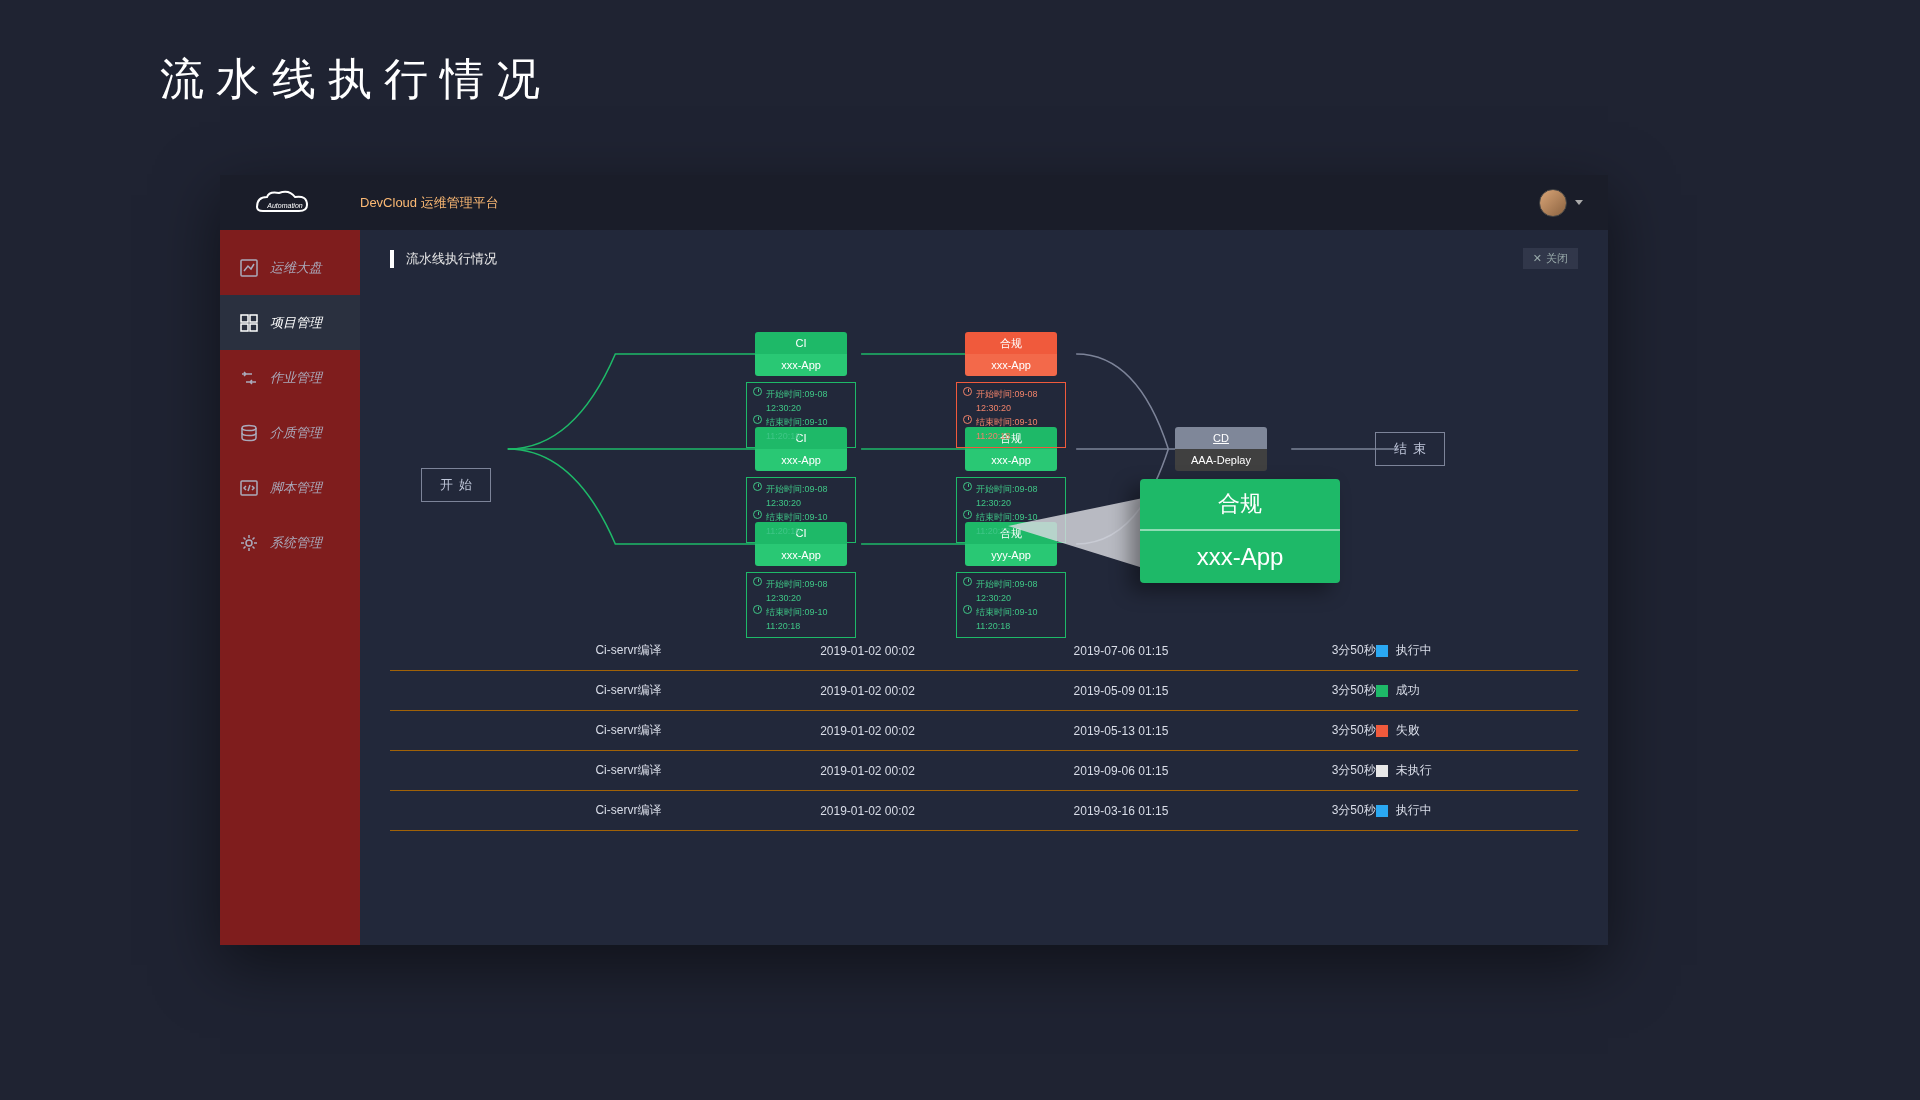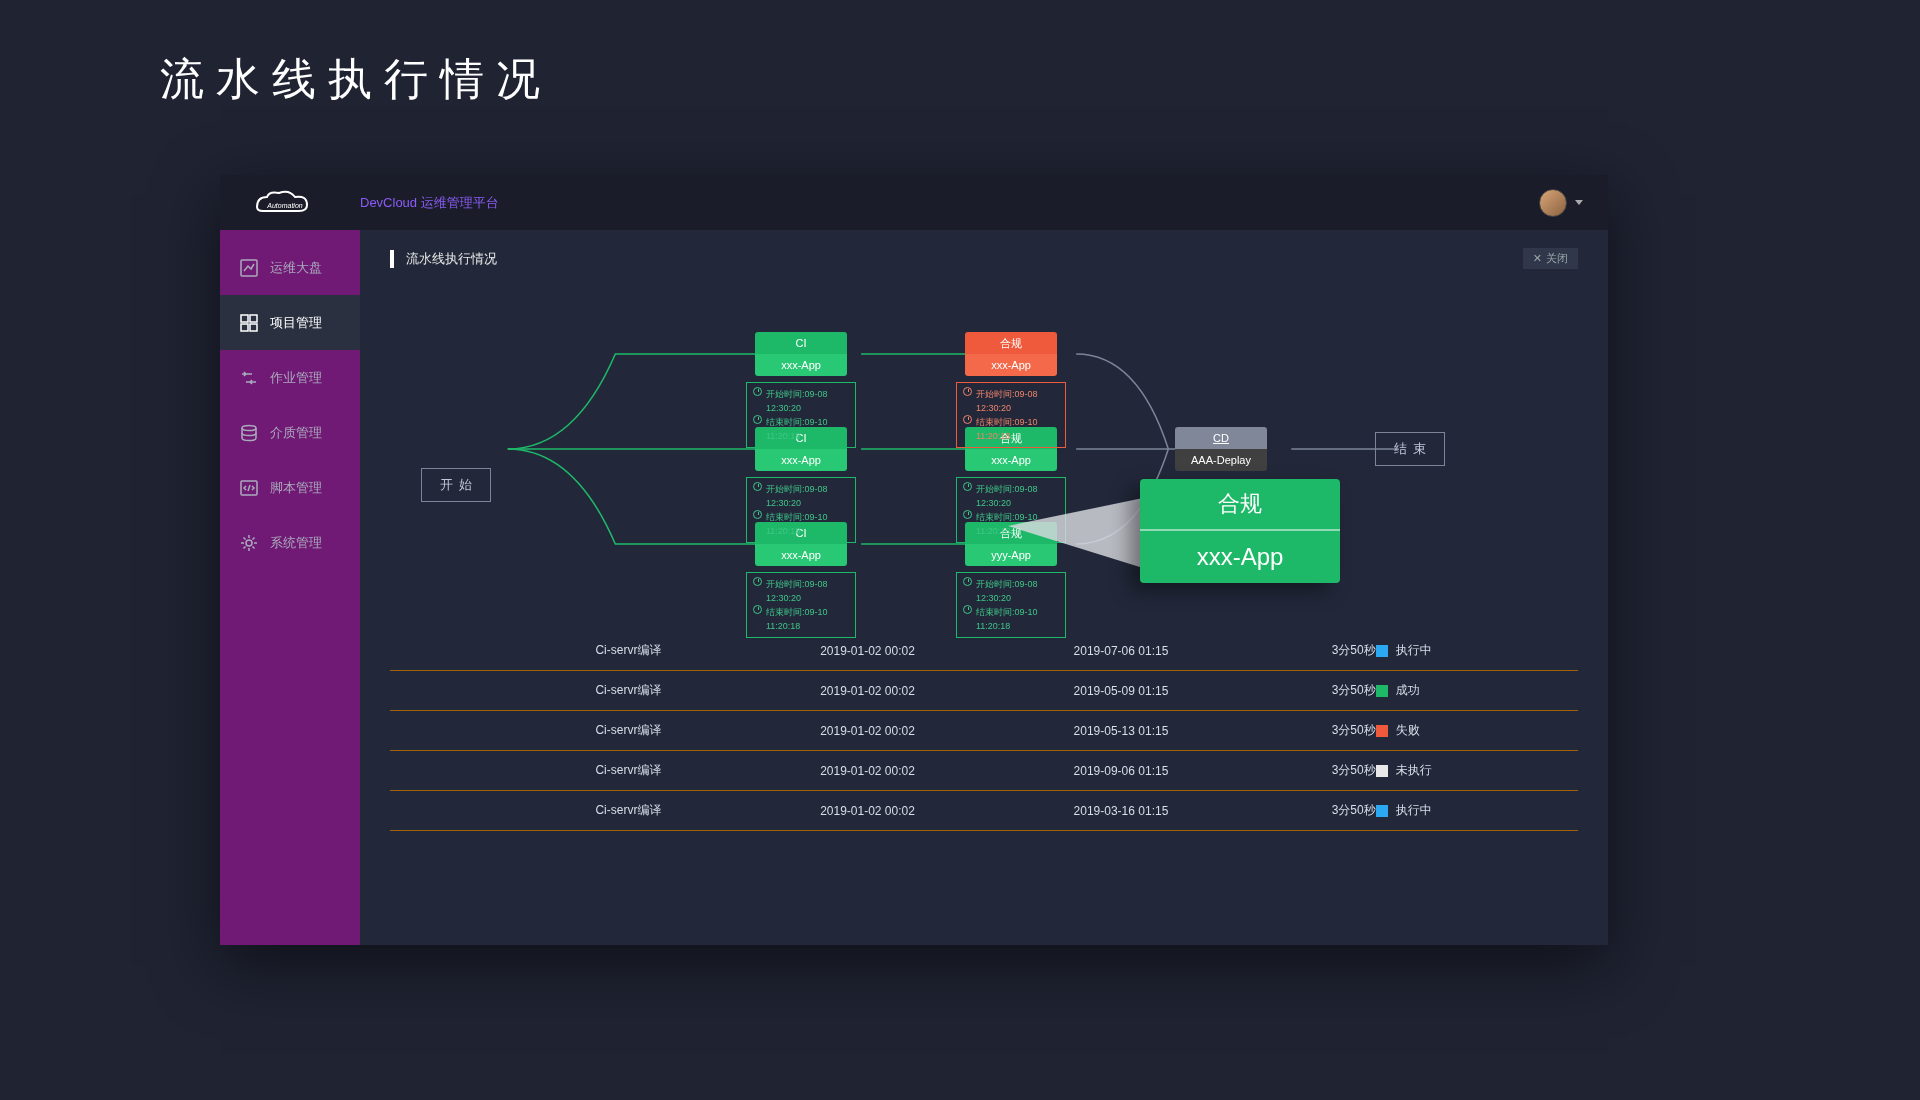--- a/index.html
+++ b/index.html
@@ -36,21 +36,21 @@
 }
 .logo {
   width: 80px;
   height: 35px;
   position: relative;
 }
 .logo svg { width: 100%; height: 100%; }
 .header-title {
   margin-left: 35px;
   font-size: 13px;
-  color: #8b5cf6;
+  color: #fdba74;
 }
 .header-right {
   margin-left: auto;
   display: flex;
   align-items: center;
   gap: 8px;
 }
 .avatar {
   width: 28px;
   height: 28px;
@@ -63,22 +63,23 @@
   border-left: 4px solid transparent;
   border-right: 4px solid transparent;
   border-top: 5px solid #aaa;
 }
 .body {
   display: flex;
   height: calc(100% - 55px);
 }
 .sidebar {
   width: 140px;
-  background: #701a75;
+  background: #7f1d1d;
   padding-top: 10px;
+  font-style: italic;
 }
 .side-item {
   height: 55px;
   display: flex;
   align-items: center;
   padding-left: 20px;
   gap: 12px;
   font-size: 13px;
   color: #aab;
   cursor: pointer;

